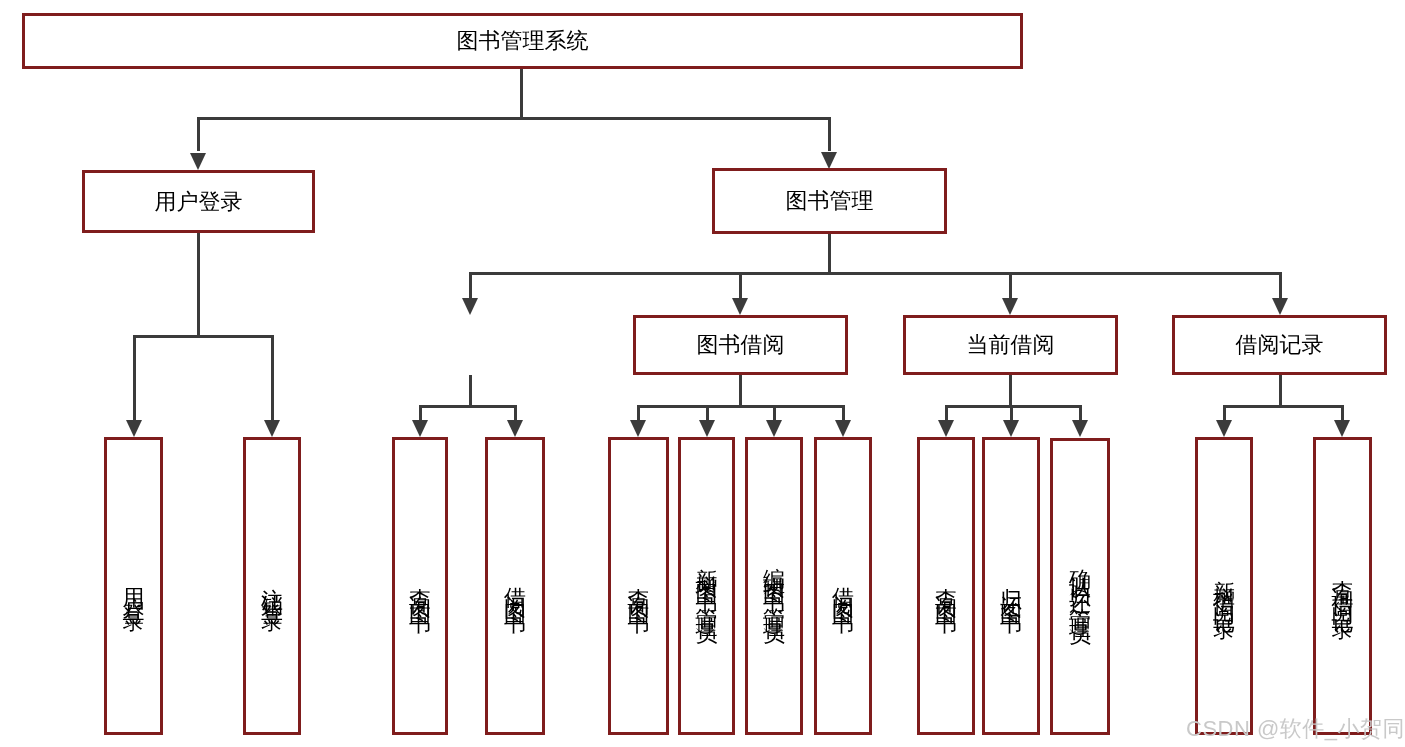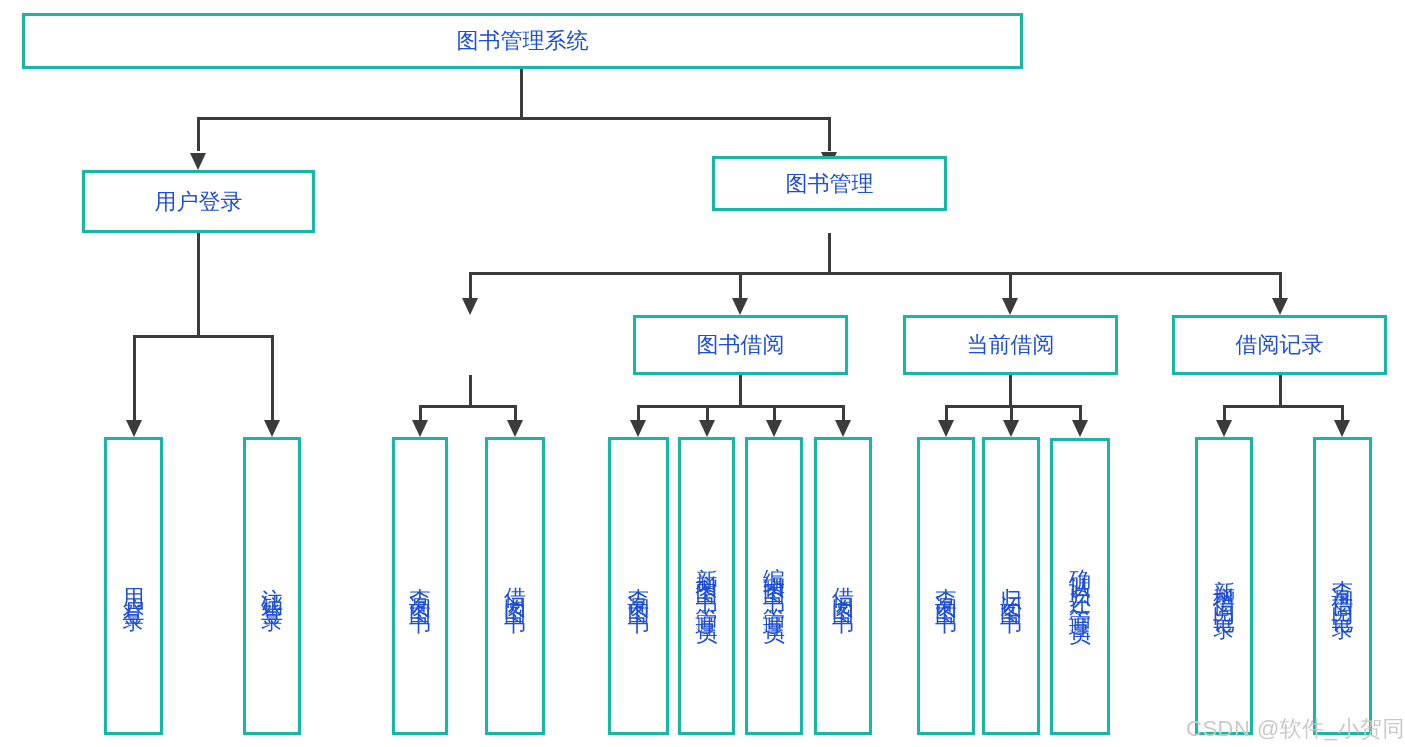--- a/index.html
+++ b/index.html
@@ -2,21 +2,21 @@
 <html><head>
 <meta charset="utf-8">
 <style>
   html,body{margin:0;padding:0;background:#ffffff;}
   .canvas{
     position:relative;width:1405px;height:747px;background:#ffffff;overflow:hidden;
     font-family:"Liberation Sans","DejaVu Sans",sans-serif;
   }
   .node{
     position:absolute;box-sizing:border-box;background:#ffffff;
-    border:3px solid #14b8a6;color:#1d4ed8;
+    border:3px solid #7f1d1d;color:#000000;
     display:flex;align-items:center;justify-content:center;
     font-size:22px;z-index:2;
   }
   .node.v{
     writing-mode:vertical-rl;text-orientation:mixed;
     letter-spacing:8px;font-size:22px;line-height:1;
     padding:6px 0;
   }
   .vline{position:absolute;width:3px;background:#3b3b3b;z-index:1;}
   .hline{position:absolute;height:3px;background:#3b3b3b;z-index:1;}
@@ -31,21 +31,21 @@
   }
 </style>
 </head>
 <body>
 
 <div class="canvas">
 
   <div class="node" style="left:22px;top:13px;width:1001px;height:56px">图书管理系统</div>
 
   <div class="node" style="left:82px;top:170px;width:233px;height:63px">用户登录</div>
-  <div class="node" style="left:712px;top:156px;width:235px;height:55px">图书管理</div>
+  <div class="node" style="left:712px;top:168px;width:235px;height:66px">图书管理</div>
 
   <div class="node" style="left:903px;top:315px;width:215px;height:60px">当前借阅</div>
   <div class="node" style="left:633px;top:315px;width:215px;height:60px">图书借阅</div>
   <div class="node" style="left:1172px;top:315px;width:215px;height:60px">借阅记录</div>
 
   <div class="node v" style="left:104px;top:437px;width:59px;height:298px">用户登录</div>
   <div class="node v" style="left:243px;top:437px;width:58px;height:298px">注销登录</div>
 
   <div class="node v" style="left:392px;top:437px;width:56px;height:298px">查询图书</div>
   <div class="node v" style="left:485px;top:437px;width:60px;height:298px">借阅图书</div>

